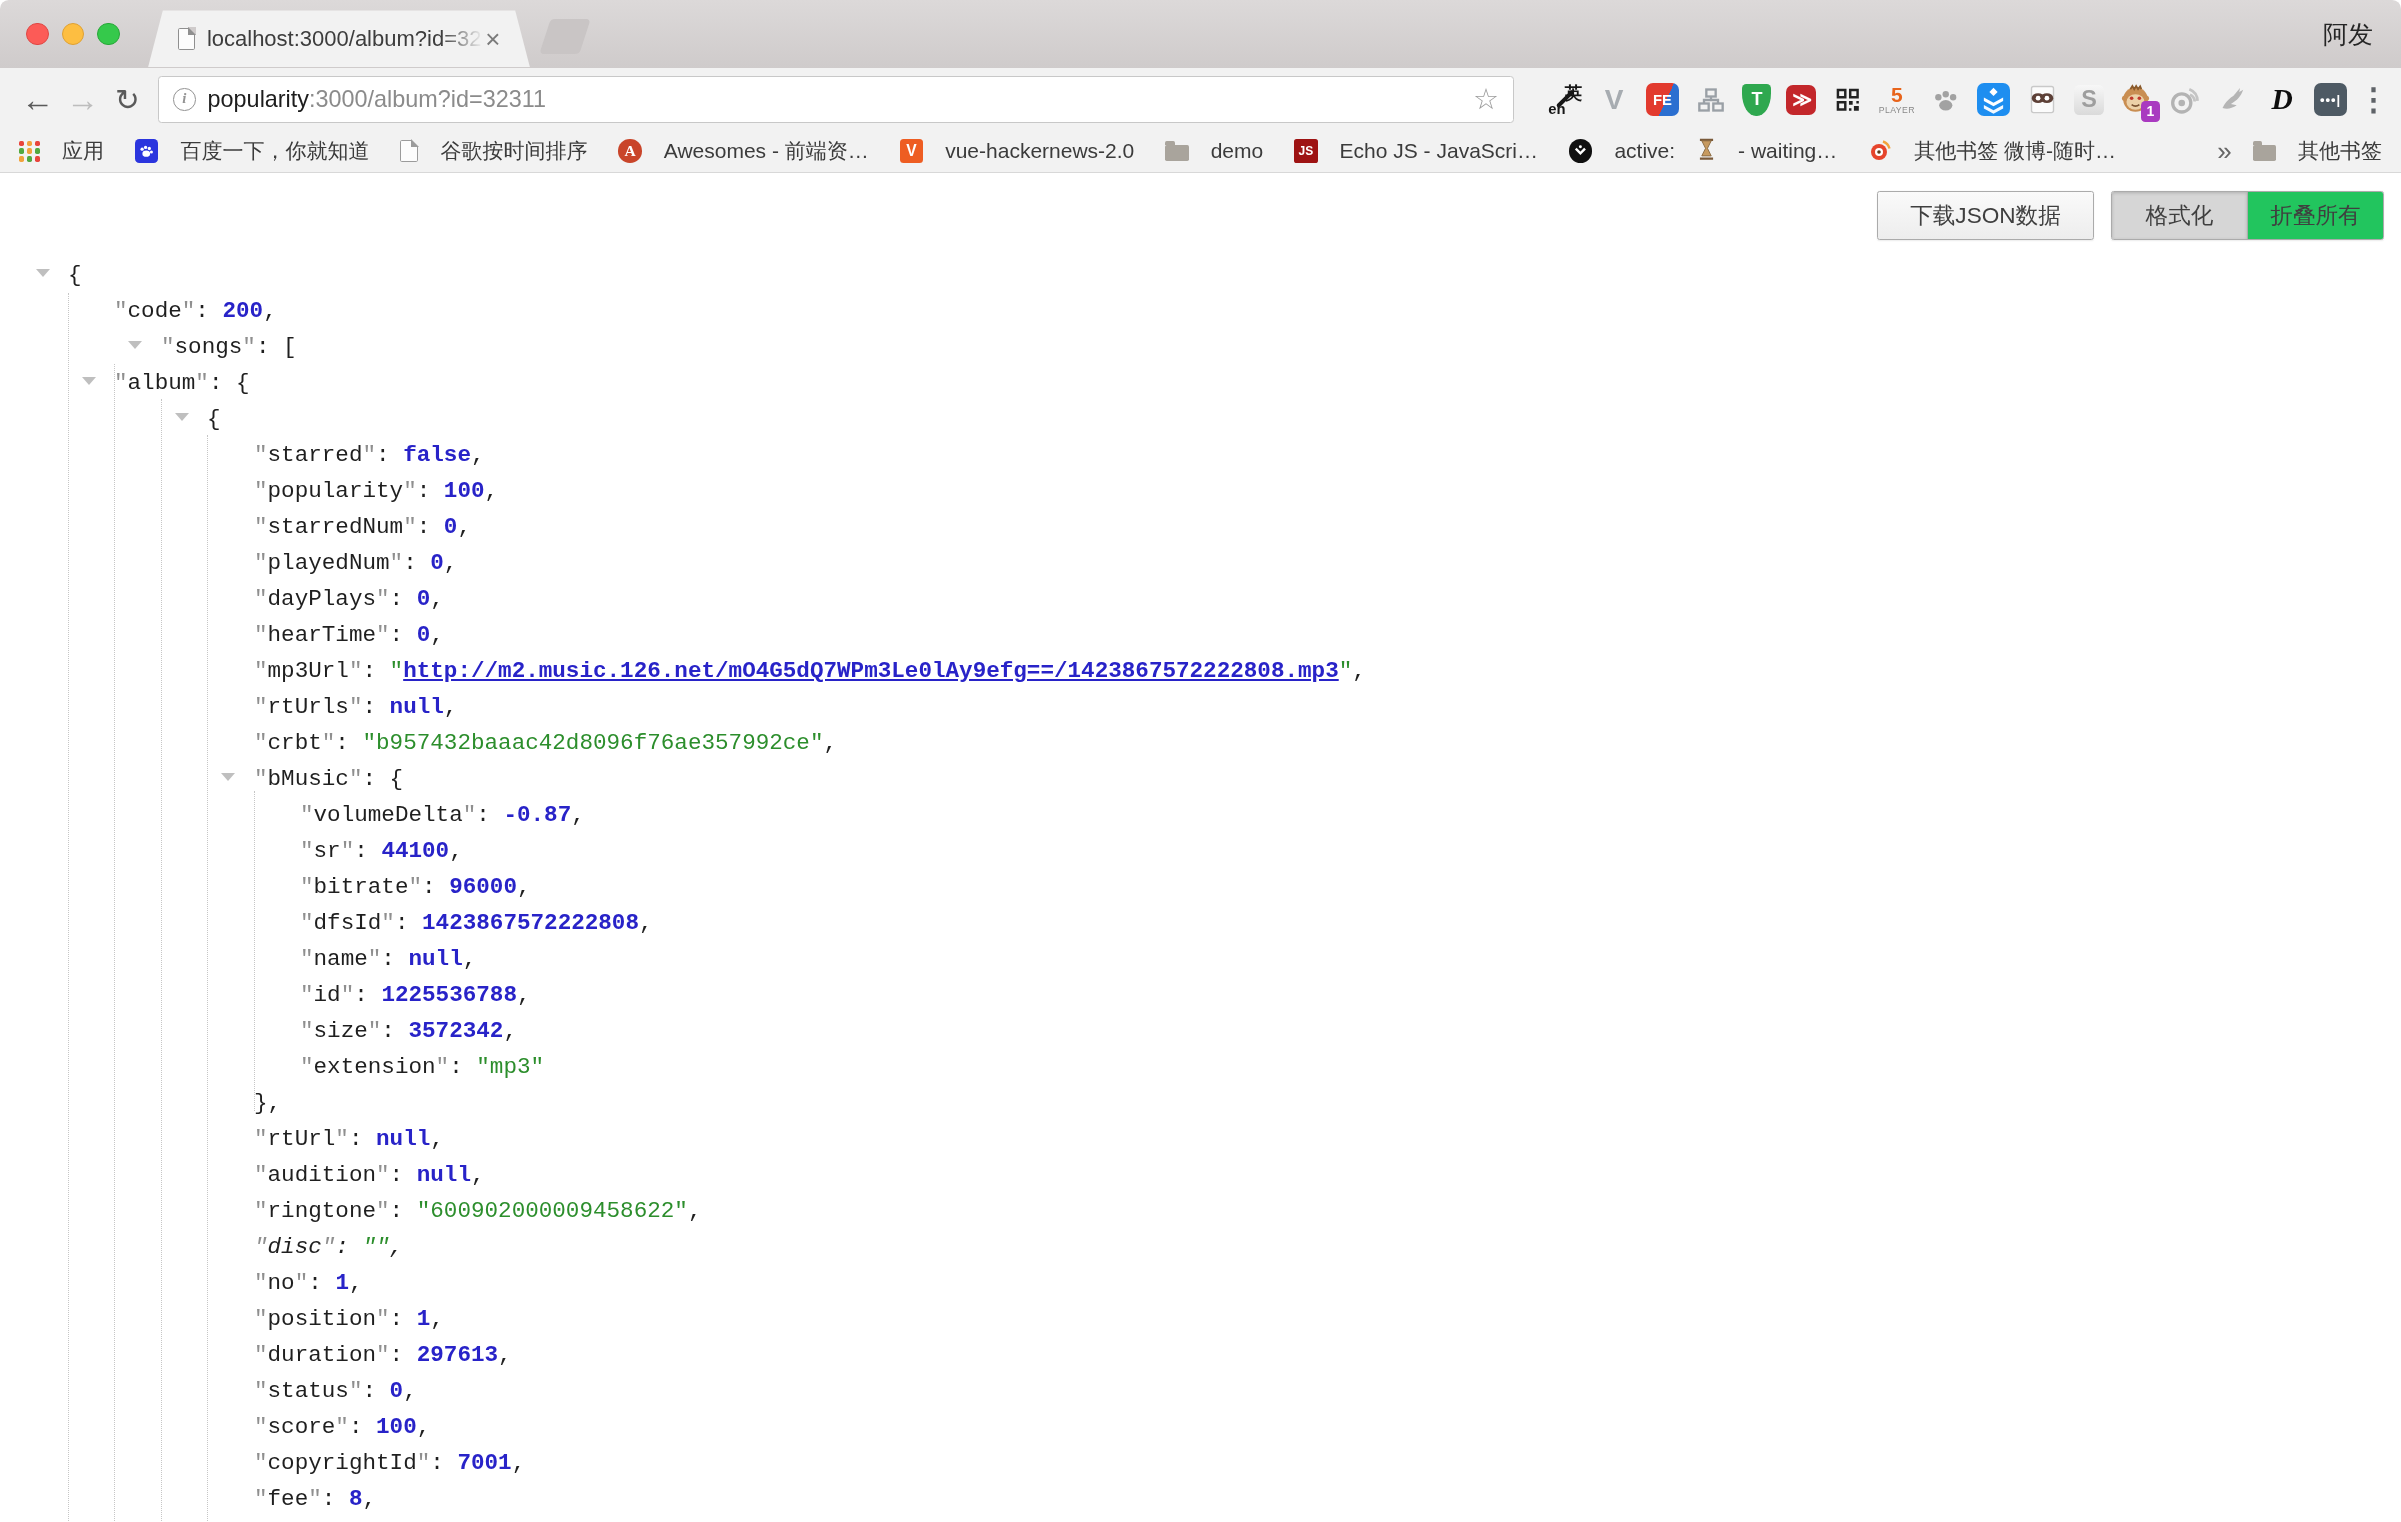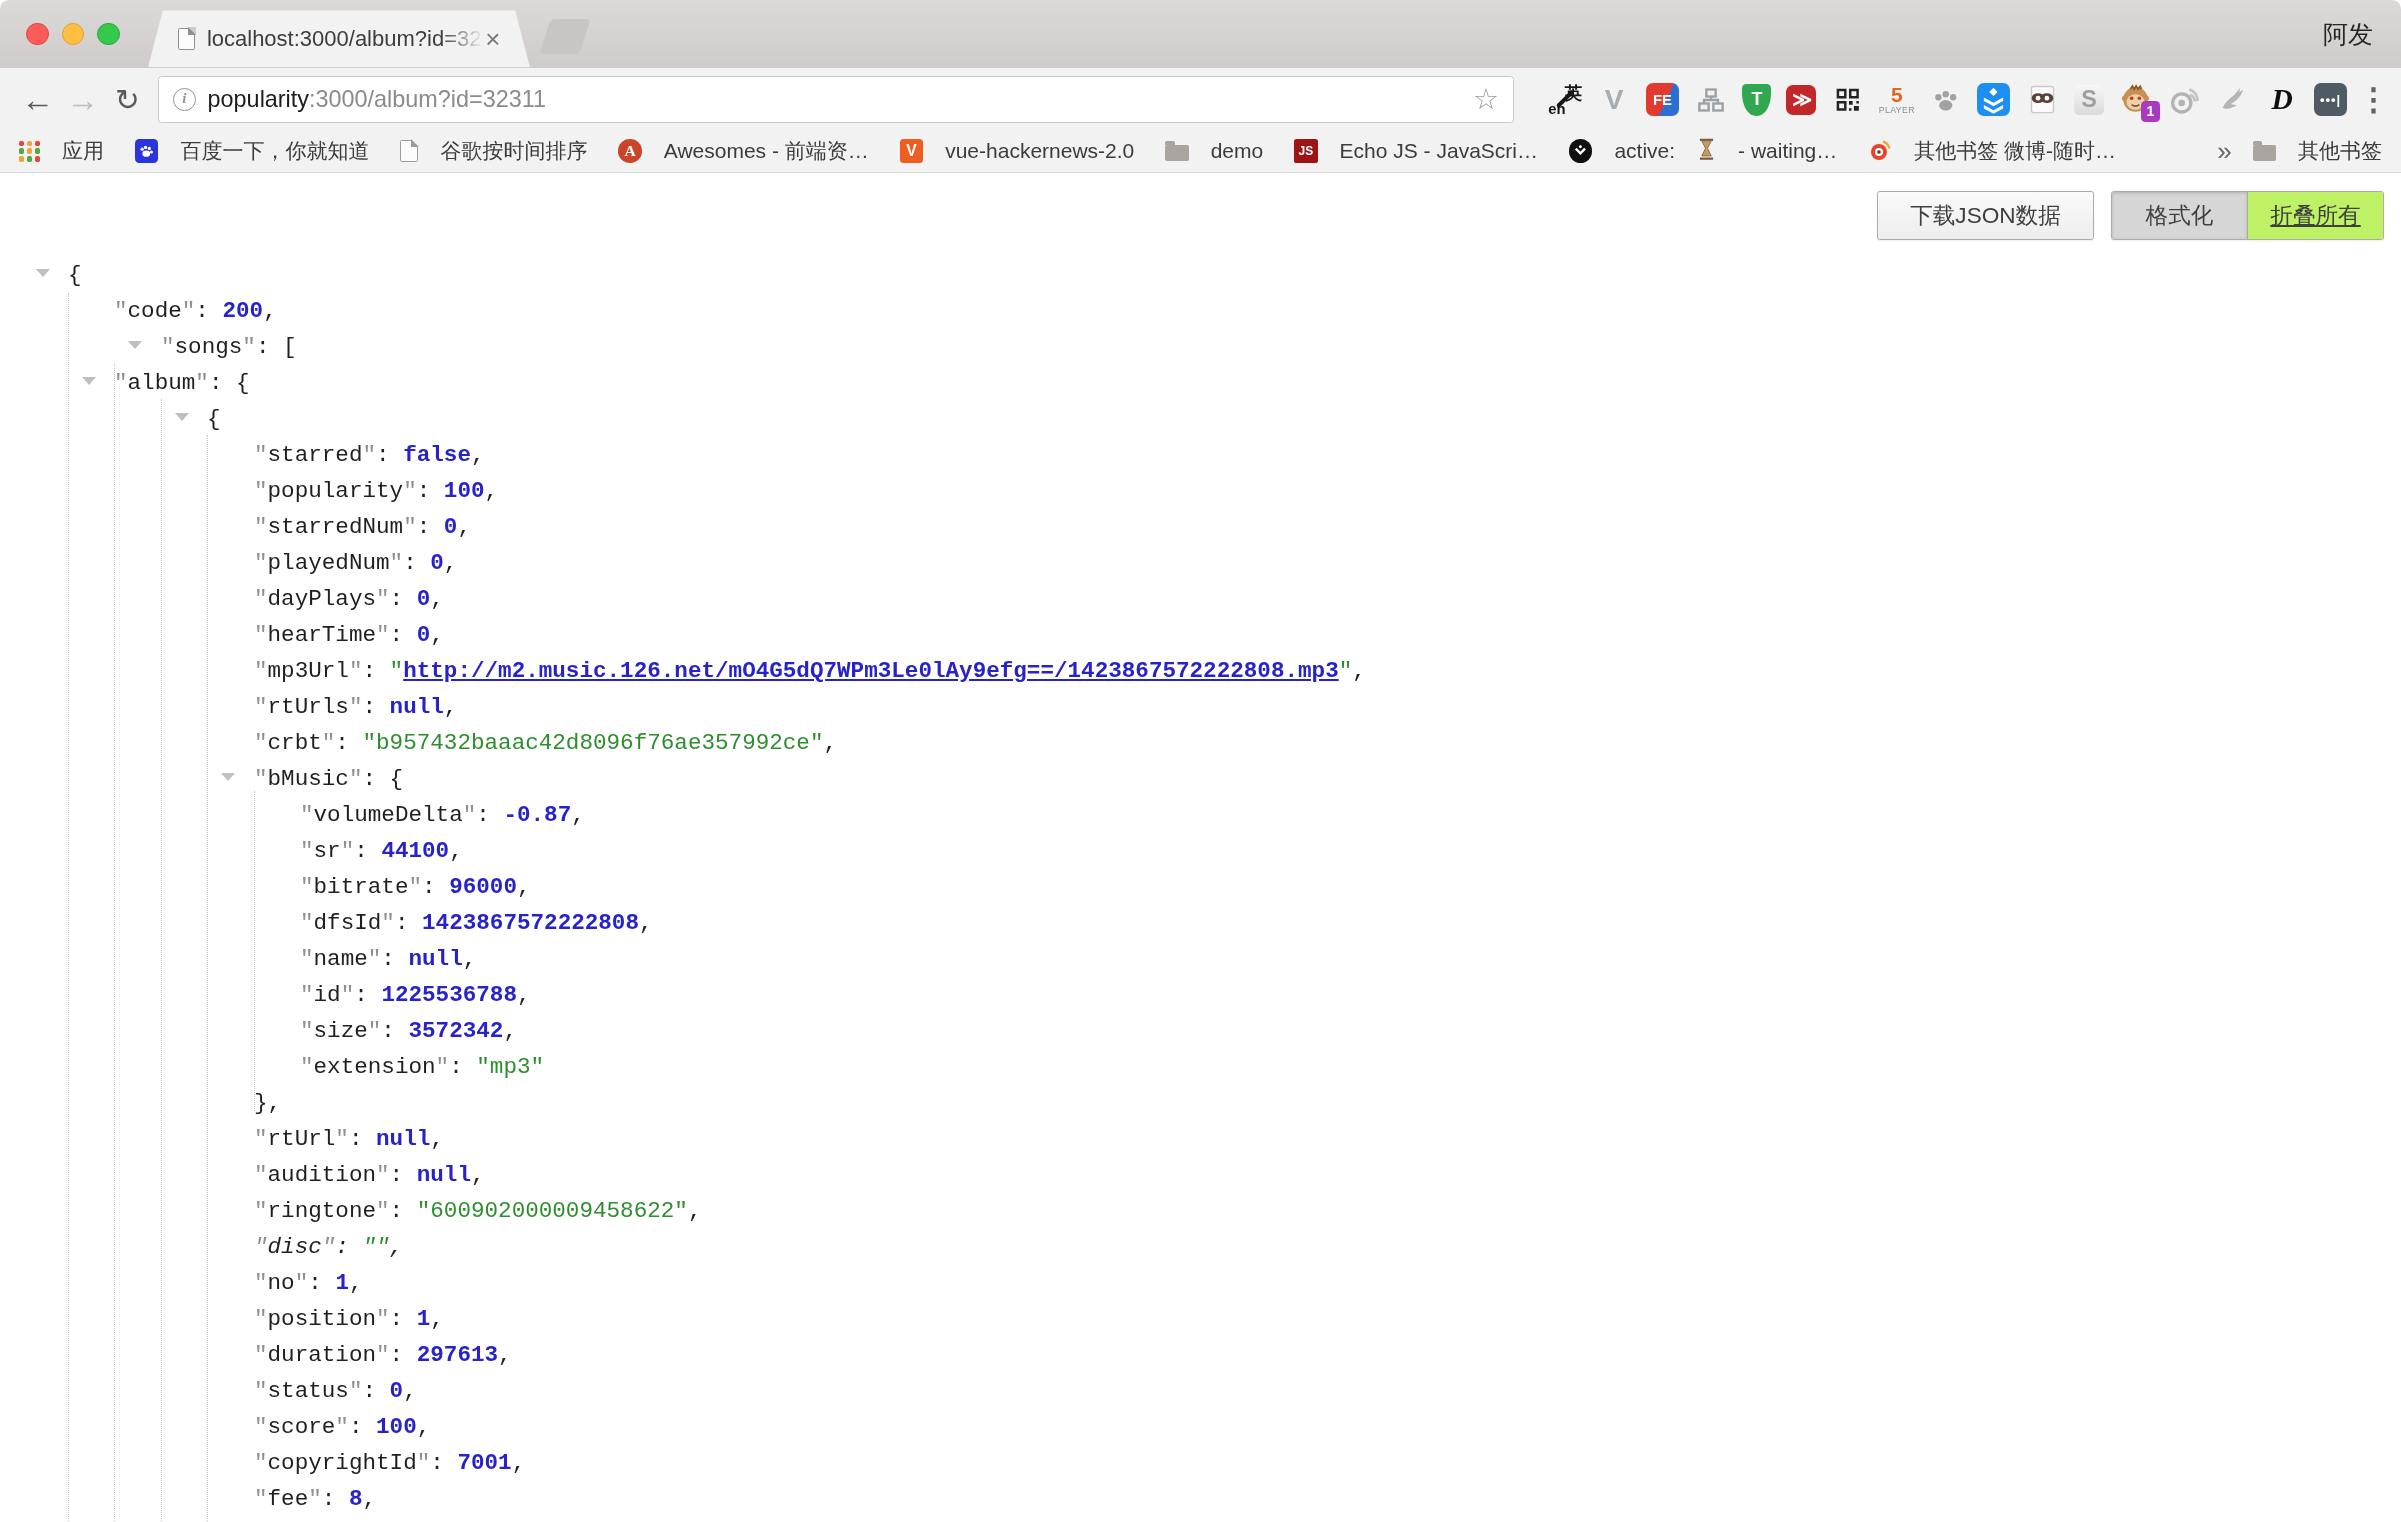--- a/index.html
+++ b/index.html
@@ -116,21 +116,21 @@
   .content { position:absolute; left:0; top:174px; width:1929px; bottom:0; background:#fff; }
   .download-btn { position:absolute; left:1877px; top:16.5px; width:217px; height:49px;
     background:linear-gradient(#fafafa,#ededed); border:0.9px solid #ababab; border-radius:2.6px;
     font-size:22.6px; color:#3f3f3f; display:flex; align-items:center; justify-content:center;
     box-shadow:0 0.9px 1.7px rgba(0,0,0,.08); }
   .segmented { position:absolute; left:2111px; top:16.5px; width:273px; height:49px;
     border:0.9px solid #ababab; border-radius:2.6px; display:flex; overflow:hidden;
     box-shadow:0 0.9px 1.7px rgba(0,0,0,.08); }
   .seg { flex:1; font-size:22.6px; color:#3f3f3f; display:flex; align-items:center; justify-content:center; }
   .seg.active { background:#d6d6d6; box-shadow:inset 0 0.9px 3.5px rgba(0,0,0,.18); border-right:0.9px solid #ababab; }
-  .seg.plain { background:#bef264;text-decoration:underline; }
+  .seg.plain { background:#22c55e; }
 
   
   #json-area { position:absolute; left:0; top:83px; right:0; bottom:0; overflow:hidden;
     font-family:"Liberation Mono", monospace; font-size:22.6px; color:#1f1f1f; }
   .jline { height:36px; line-height:36px; white-space:pre; position:relative; }
   .tri { position:absolute; top:12px; width:0; height:0; border-left:7px solid transparent;
     border-right:7px solid transparent; border-top:8.7px solid #bfbfbf; cursor:pointer; }
   .k { color:#1f1f1f; }
   .k::before, .k::after { content:'"'; color:#8f8f8f; }
   .p { color:#1f1f1f; }

